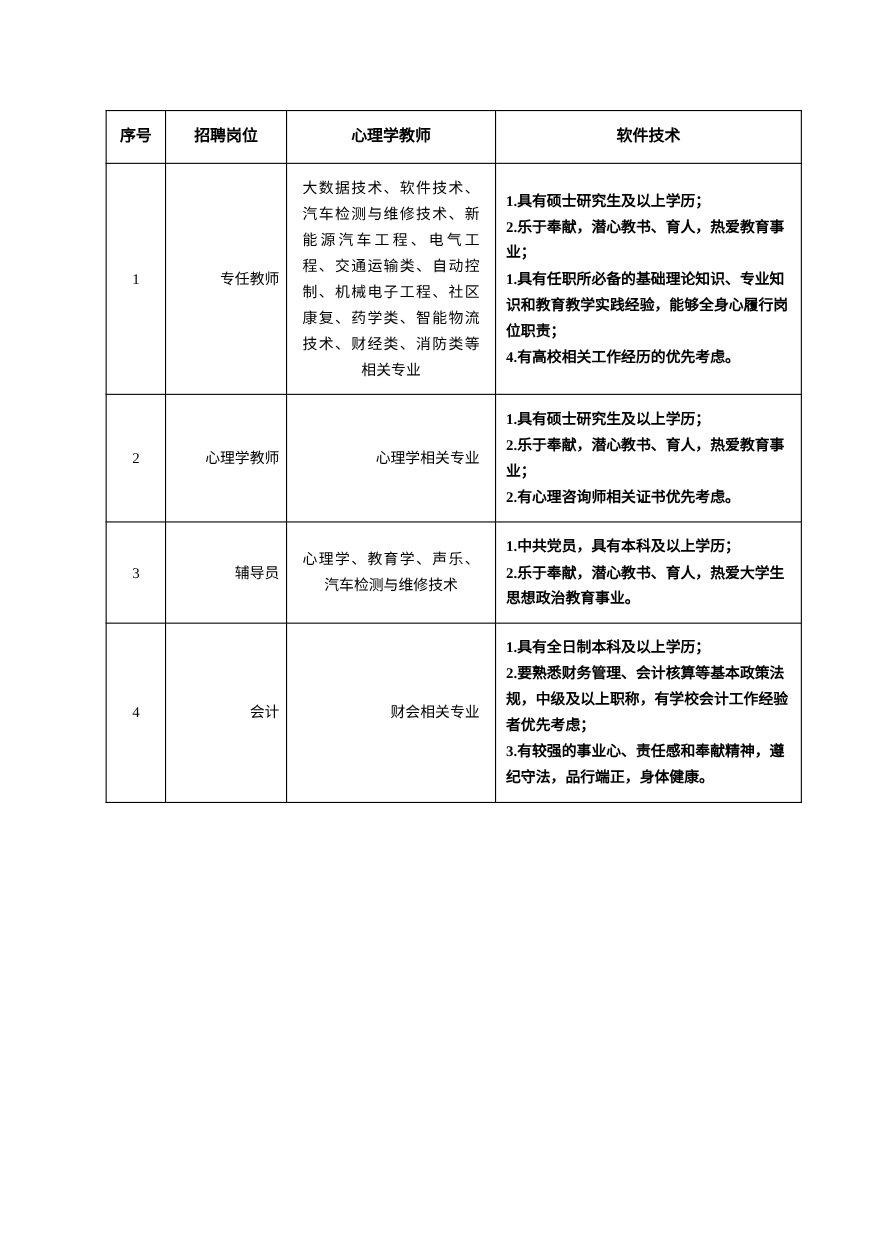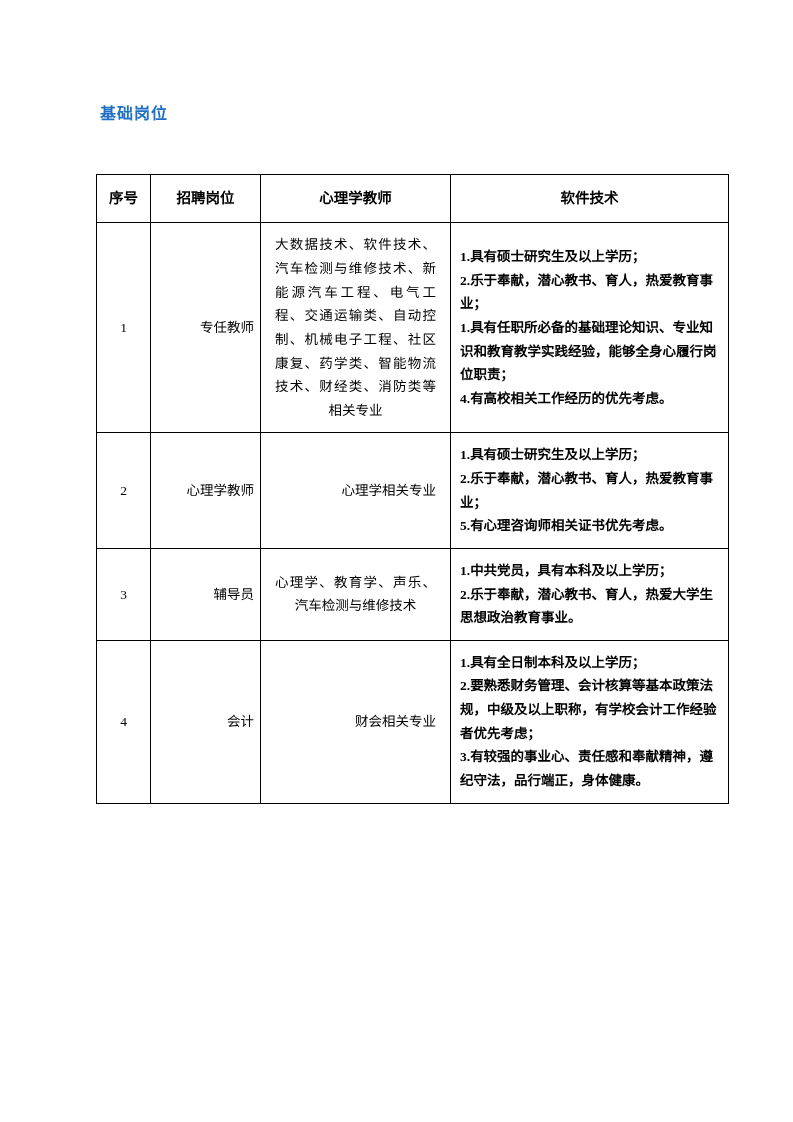--- a/index.html
+++ b/index.html
@@ -80,21 +80,20 @@
   }
   td.cond .line {
     display: block;
   }
 </style>
 </head>
 <body>
 
 <div class="page">
 
-  <h1 class="doc-heading">基础岗位</h1>
 
   <table class="jobs">
     <colgroup>
       <col class="c-no">
       <col class="c-post">
       <col class="c-major">
       <col class="c-cond">
     </colgroup>
     <thead>
       <tr>
@@ -116,21 +115,21 @@
           <span class="line">4.有高校相关工作经历的优先考虑。</span>
         </td>
       </tr>
       <tr>
         <td class="no">2</td>
         <td class="post">心理学教师</td>
         <td class="major">心理学相关专业</td>
         <td class="cond">
           <span class="line">1.具有硕士研究生及以上学历；</span>
           <span class="line">2.乐于奉献，潜心教书、育人，热爱教育事业；</span>
-          <span class="line">5.有心理咨询师相关证书优先考虑。</span>
+          <span class="line">2.有心理咨询师相关证书优先考虑。</span>
         </td>
       </tr>
       <tr>
         <td class="no">3</td>
         <td class="post">辅导员</td>
         <td class="major justified">心理学、教育学、声乐、汽车检测与维修技术</td>
         <td class="cond">
           <span class="line">1.中共党员，具有本科及以上学历；</span>
           <span class="line">2.乐于奉献，潜心教书、育人，热爱大学生思想政治教育事业。</span>
         </td>

